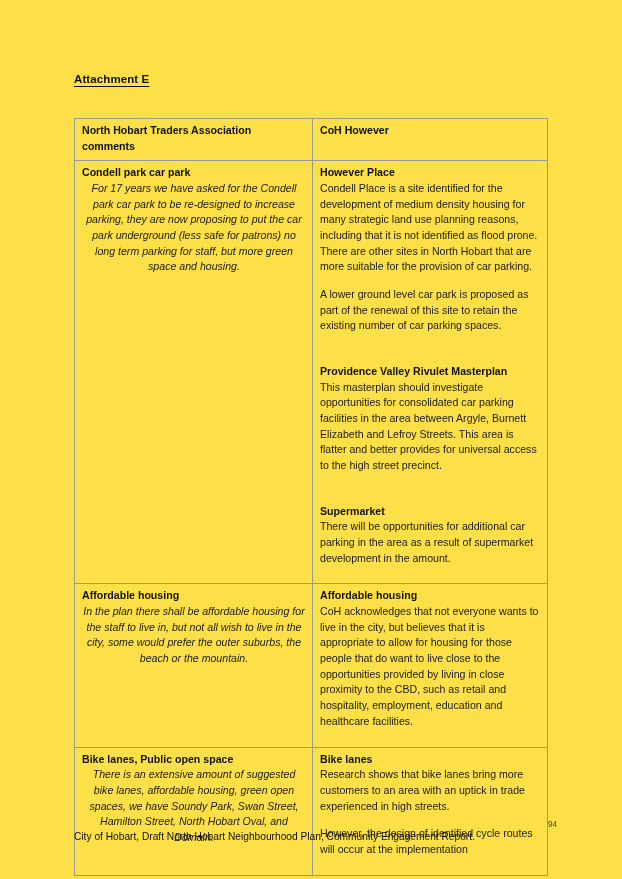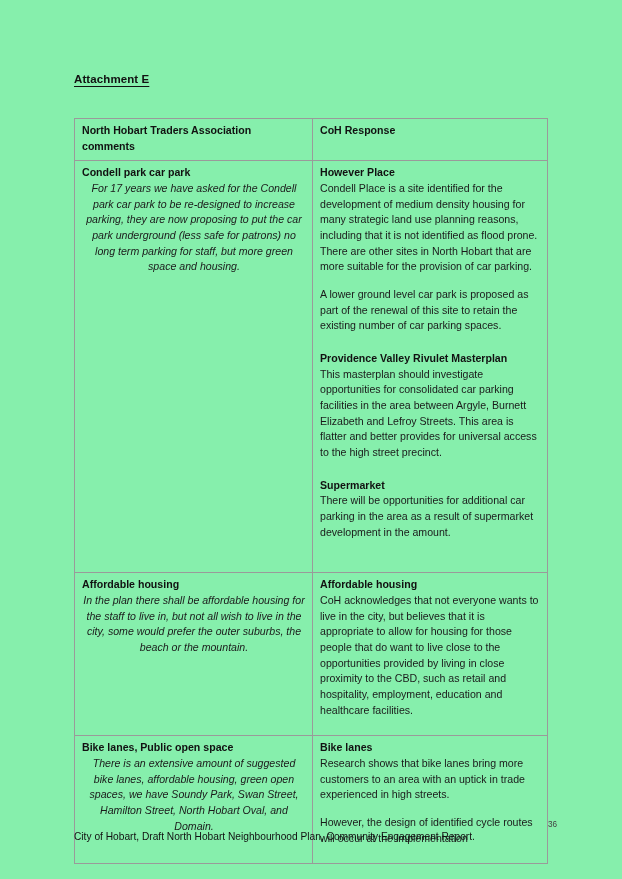--- a/index.html
+++ b/index.html
@@ -12,21 +12,21 @@
     height: 879px;
     position: relative;
     font-family: "Liberation Sans", sans-serif;
     color: #161616;
     overflow: hidden;
   }
 
   .page {
     position: absolute;
     inset: 0;
-    background: #86efac;
+    background: #fde047;
   }
 
   
   .attachment-label {
     position: absolute;
     left: 74px;
     top: 73px;
     font-size: 11.5px;
     font-weight: bold;
     letter-spacing: 0.1px;
@@ -65,21 +65,21 @@
   }
   .col-left  { width: 238px; }
   .col-right { width: 235px; }
 
   .cell-title {
     display: block;
     font-weight: bold;
     color: #111111;
     margin-bottom: 0px;
   }
-  .cell-title.spaced { margin-top: 17px; }
+  .cell-title.spaced { margin-top: 30px; }
 
   .cell-body {
     display: block;
     color: #1a1a1a;
   }
   .cell-body.italic {
     font-style: italic;
     text-align: center;
   }
   .cell-body.gap {
@@ -129,21 +129,21 @@
       <col class="col-left">
       <col class="col-right">
     </colgroup>
     <tbody>
 
       <tr class="row-head">
         <td>
           <span class="cell-title">North Hobart Traders Association comments</span>
         </td>
         <td>
-          <span class="cell-title">CoH Response</span>
+          <span class="cell-title">CoH However</span>
         </td>
       </tr>
 
       <tr class="row-condell">
         <td>
           <span class="cell-title">Condell park car park</span>
           <span class="cell-body italic">For 17 years we have asked for the Condell park car park to be re-designed to increase parking, they are now proposing to put the car park underground (less safe for patrons) no long term parking for staff, but more green space and housing.</span>
         </td>
         <td>
           <span class="cell-title">However Place</span>
@@ -177,15 +177,15 @@
           <span class="cell-body">Research shows that bike lanes bring more customers to an area with an uptick in trade experienced in high streets.</span>
           <span class="cell-body gap">However, the design of identified cycle routes will occur at the implementation</span>
         </td>
       </tr>
 
     </tbody>
   </table>
 
   <div class="footer-text">City of Hobart, Draft North Hobart Neighbourhood Plan, Community Engagement Report.</div>
 
-  <div class="page-number">36</div>
+  <div class="page-number">94</div>
 
 </div>
 
 </body></html>

